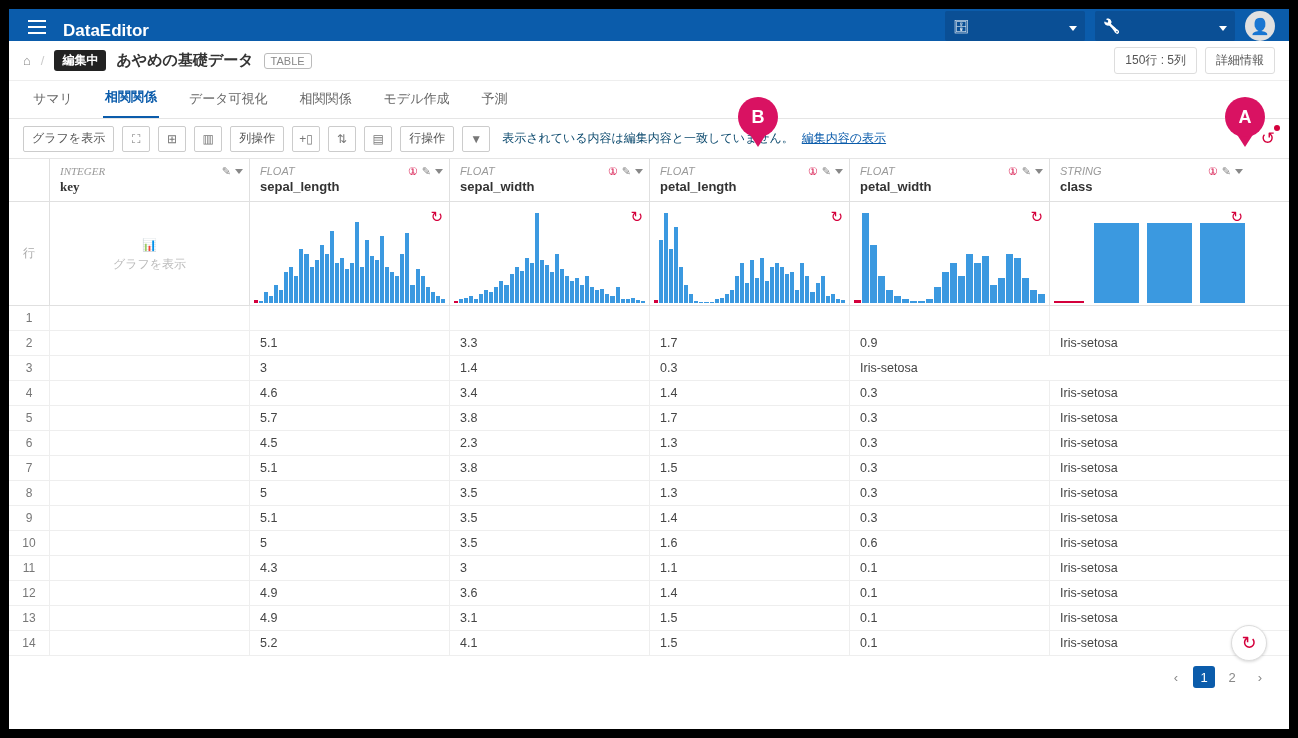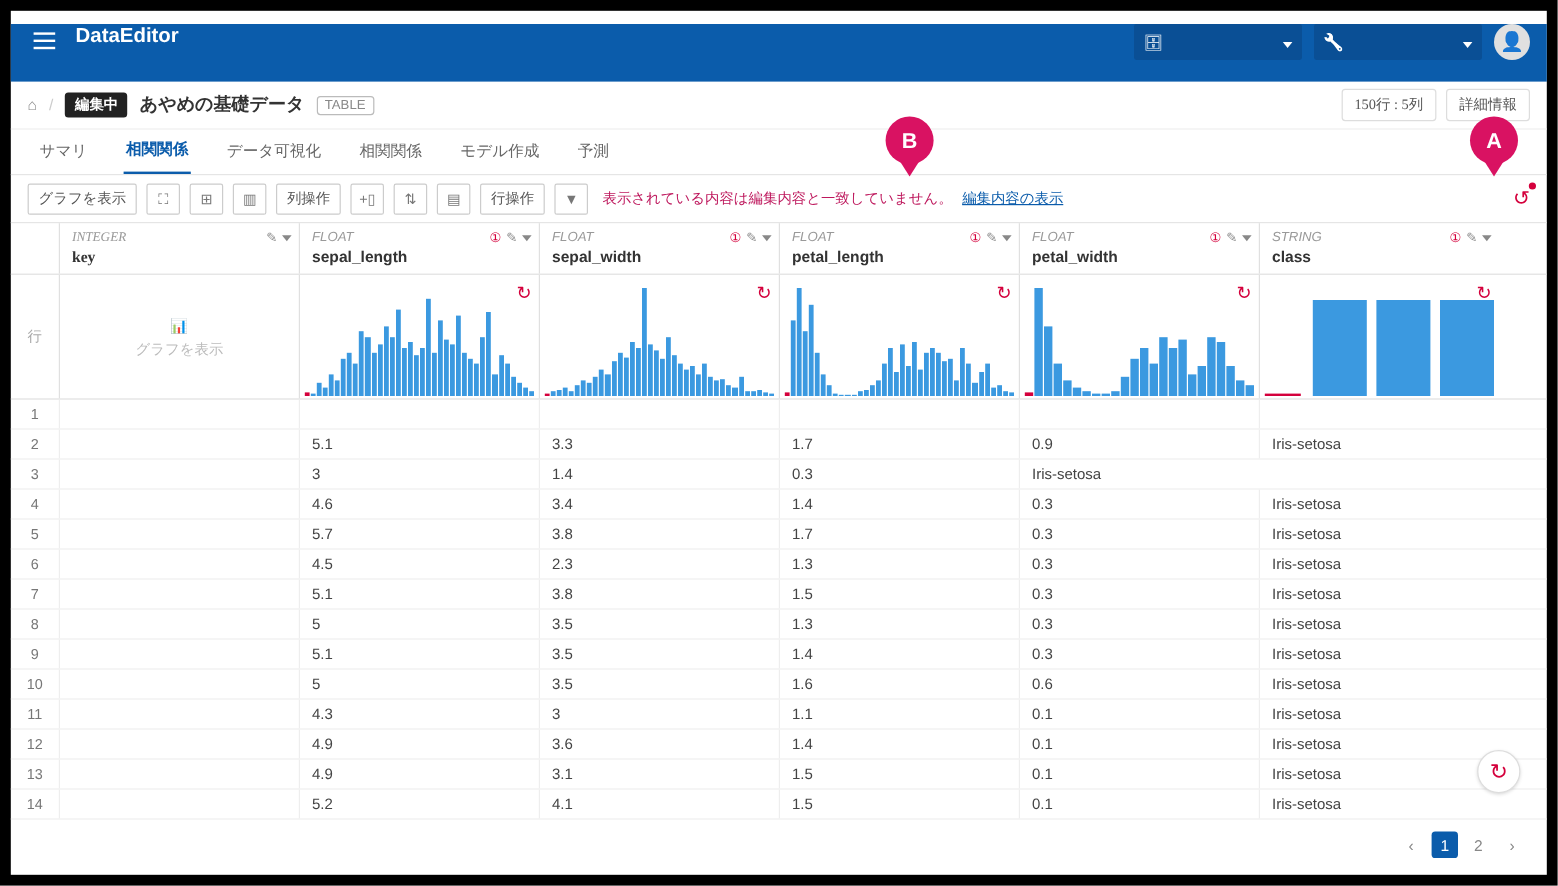--- a/index.html
+++ b/index.html
@@ -1,41 +1,41 @@
 <!DOCTYPE html>
 <html><head>
 <meta charset="utf-8">
 <style>
 * { margin:0; padding:0; box-sizing:border-box; }
 body { font-family:"Helvetica Neue",Arial,"Hiragino Sans",Meiryo,sans-serif; background:#000; width:1298px; height:738px; overflow:hidden; position:relative; font-size:13px; color:#333; }
 .frame { position:absolute; top:9px; left:9px; width:1280px; height:720px; background:#fff; }
-.topbar { height:48px; background:#0b5cab; display:flex; align-items:flex-start; padding:0 14px; color:#fff;margin-top:11px; }
+.topbar { height:32px; background:#0b5cab; display:flex; align-items:flex-end; padding:0 14px; color:#fff; }
 .menu-btn { width:28px; height:28px; display:flex; flex-direction:column; justify-content:center; gap:4px; cursor:pointer; margin-right:12px; }
 .menu-btn span { height:2px; background:#fff; width:18px; margin:0 auto; }
 .app-title { font-size:17px; font-weight:600; }
 .topbar-right { margin-left:auto; display:flex; align-items:center; gap:10px; }
 .top-select { background:#0a4f95; border:none; height:30px; min-width:140px; color:#fff; display:flex; align-items:center; padding:0 8px; border-radius:2px; font-size:13px; }
 .top-select .caret { margin-left:auto; }
 .avatar { width:30px; height:30px; border-radius:50%; background:#e0e0e0; display:flex; align-items:center; justify-content:center; color:#888; font-size:16px; }
 
 .crumbs { height:40px; display:flex; align-items:center; padding:0 14px; border-bottom:1px solid #eee; gap:10px; }
 .badge { background:#222; color:#fff; padding:2px 8px; border-radius:3px; font-size:12px; font-weight:600; }
 .page-name { font-size:15px; font-weight:600; }
 .table-tag { border:1px solid #bbb; color:#888; padding:1px 6px; border-radius:3px; font-size:11px; }
-.crumbs-right { margin-left:auto; display:flex; gap:8px;font-family:Liberation Serif, serif; }
+.crumbs-right { margin-left:auto; display:flex; gap:8px; }
 .pill { border:1px solid #ddd; padding:4px 10px; border-radius:3px; font-size:12px; color:#555; }
 
 .tabs { display:flex; gap:28px; padding:0 22px; height:38px; align-items:flex-end; border-bottom:1px solid #e5e5e5; font-size:13px; }
 .tab { padding:0 2px 10px 2px; color:#666; cursor:pointer; }
 .tab.active { color:#0b5cab; font-weight:600; border-bottom:2px solid #0b5cab; }
 
 .toolbar { display:flex; align-items:center; height:40px; padding:0 14px; gap:8px; border-bottom:1px solid #e5e5e5; position:relative; }
 .tbtn { border:1px solid #ccc; height:26px; padding:0 8px; display:flex; align-items:center; border-radius:2px; color:#555; font-size:12px; cursor:pointer; background:#fff; }
 .ticon { border:1px solid #ccc; height:26px; width:28px; display:flex; align-items:center; justify-content:center; border-radius:2px; color:#777; font-size:12px; cursor:pointer; }
-.warn-text { color:#be185d; font-size:12px; margin-left:4px; }
+.warn-text { color:#0c4a6e; font-size:12px; margin-left:4px; }
 .link-text { color:#0b5cab; text-decoration:underline; font-size:12px; cursor:pointer; }
 .history-ico { position:absolute; right:14px; color:#d4003c; font-size:17px; cursor:pointer; }
 .history-dot { width:6px; height:6px; background:#d4003c; border-radius:50%; position:absolute; top:-3px; right:-5px; }
 
 .grid { position:relative; }
 .grid-head { display:flex; border-bottom:1px solid #e0e0e0; }
 .rownum-col { width:40px; flex:none; display:flex; align-items:center; justify-content:center; color:#aaa; font-size:12px; }
 .col { flex:none; width:200px; border-left:1px solid #e0e0e0; padding:6px 10px; position:relative; }
 .col.key { width:200px;font-family:Liberation Serif, serif; }
 .col-type { color:#999; font-style:italic; font-size:11px; }

